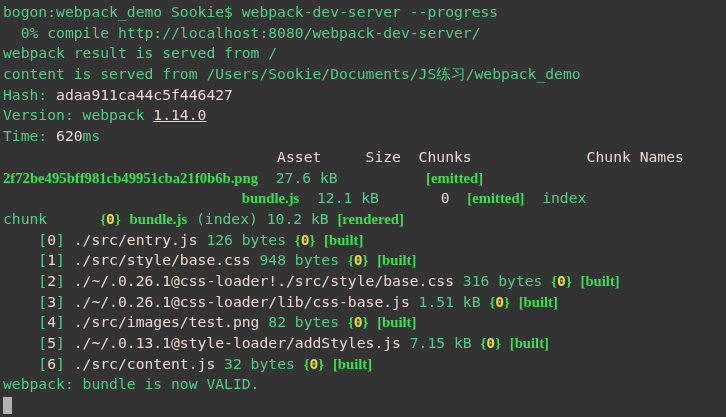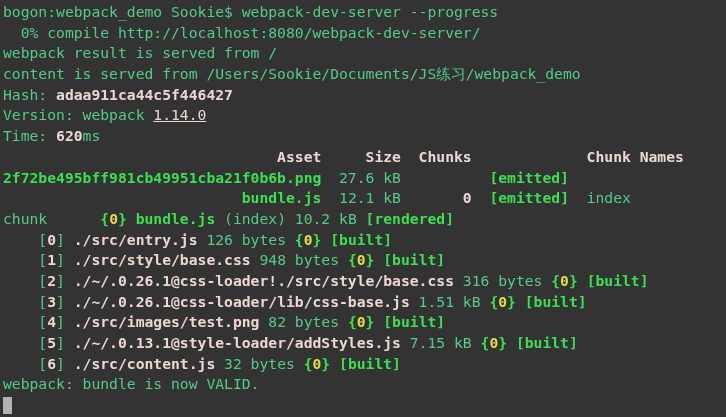--- a/index.html
+++ b/index.html
@@ -16,22 +16,22 @@
     height: 417px;
     padding: 2px 0 0 3px;
     background: var(--bg, #333333);
     font-family: "DejaVu Sans Mono", "Liberation Mono", monospace;
     font-size: 14.7px;
     line-height: 20.7px;
     white-space: pre;
   }
   .line { height: 20.7px; white-space: pre; }
   .green  { color: var(--green); }
-  .green-bold { color: var(--bgreen); font-weight: bold; }
-  .white-bold { color: var(--white); font-weight: bold; }
+  .green-bold { color: var(--bgreen); font-weight: bold; font-family: Liberation Serif, serif; }
+  .white-bold { color: var(--white); font-weight: normal; }
   .white-bold-underline { color: var(--white); font-weight: normal; text-decoration: underline; }
   .yellow-bold { color: var(--yellow); font-weight: bold; }
   .cursor {
     display: inline-block;
     width: 9px;
     height: 17px;
     margin-top: 2px;
     background: var(--cursor);
     vertical-align: top;
   }

